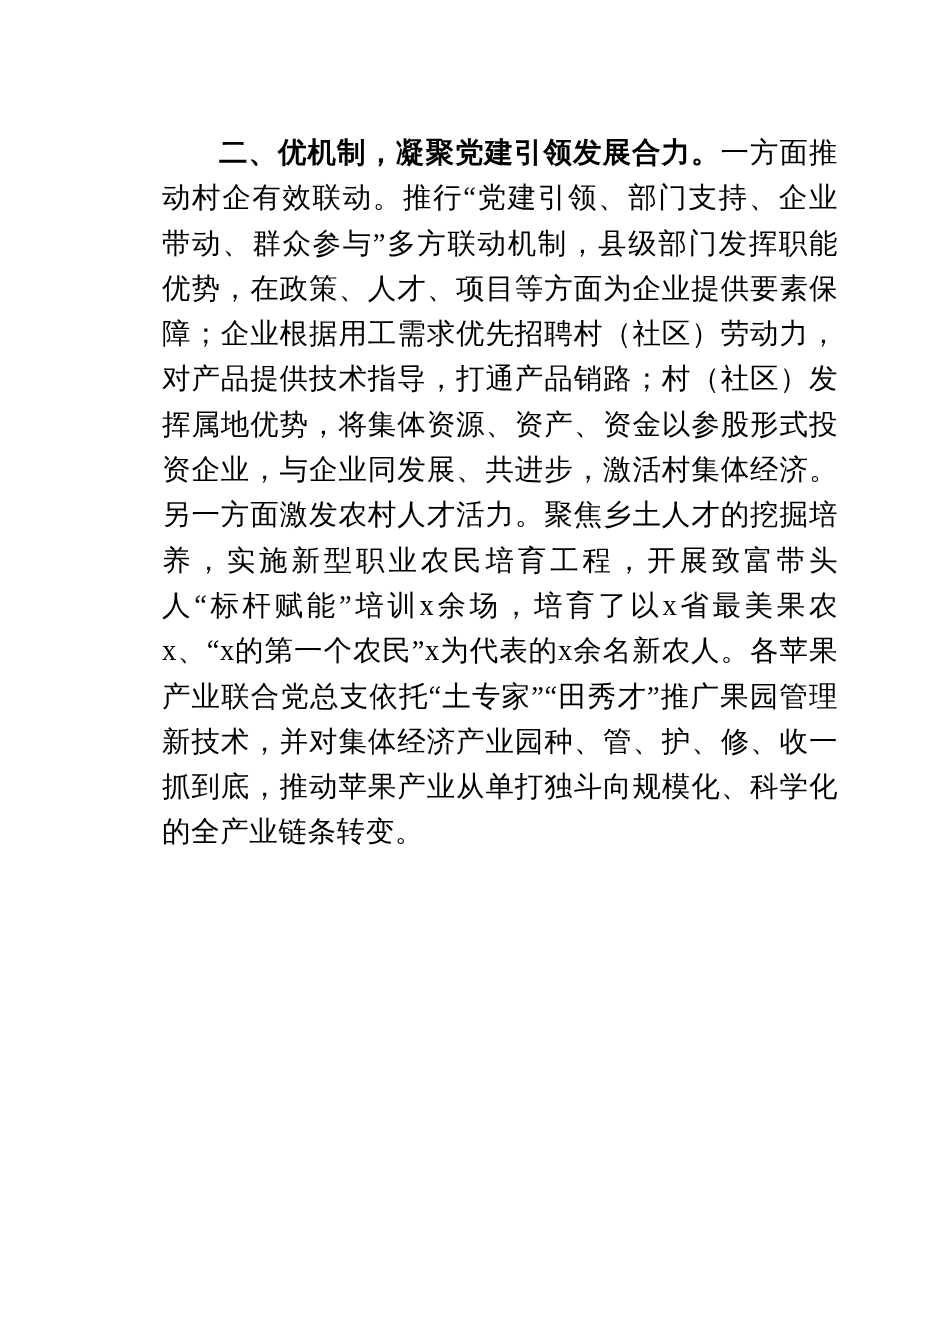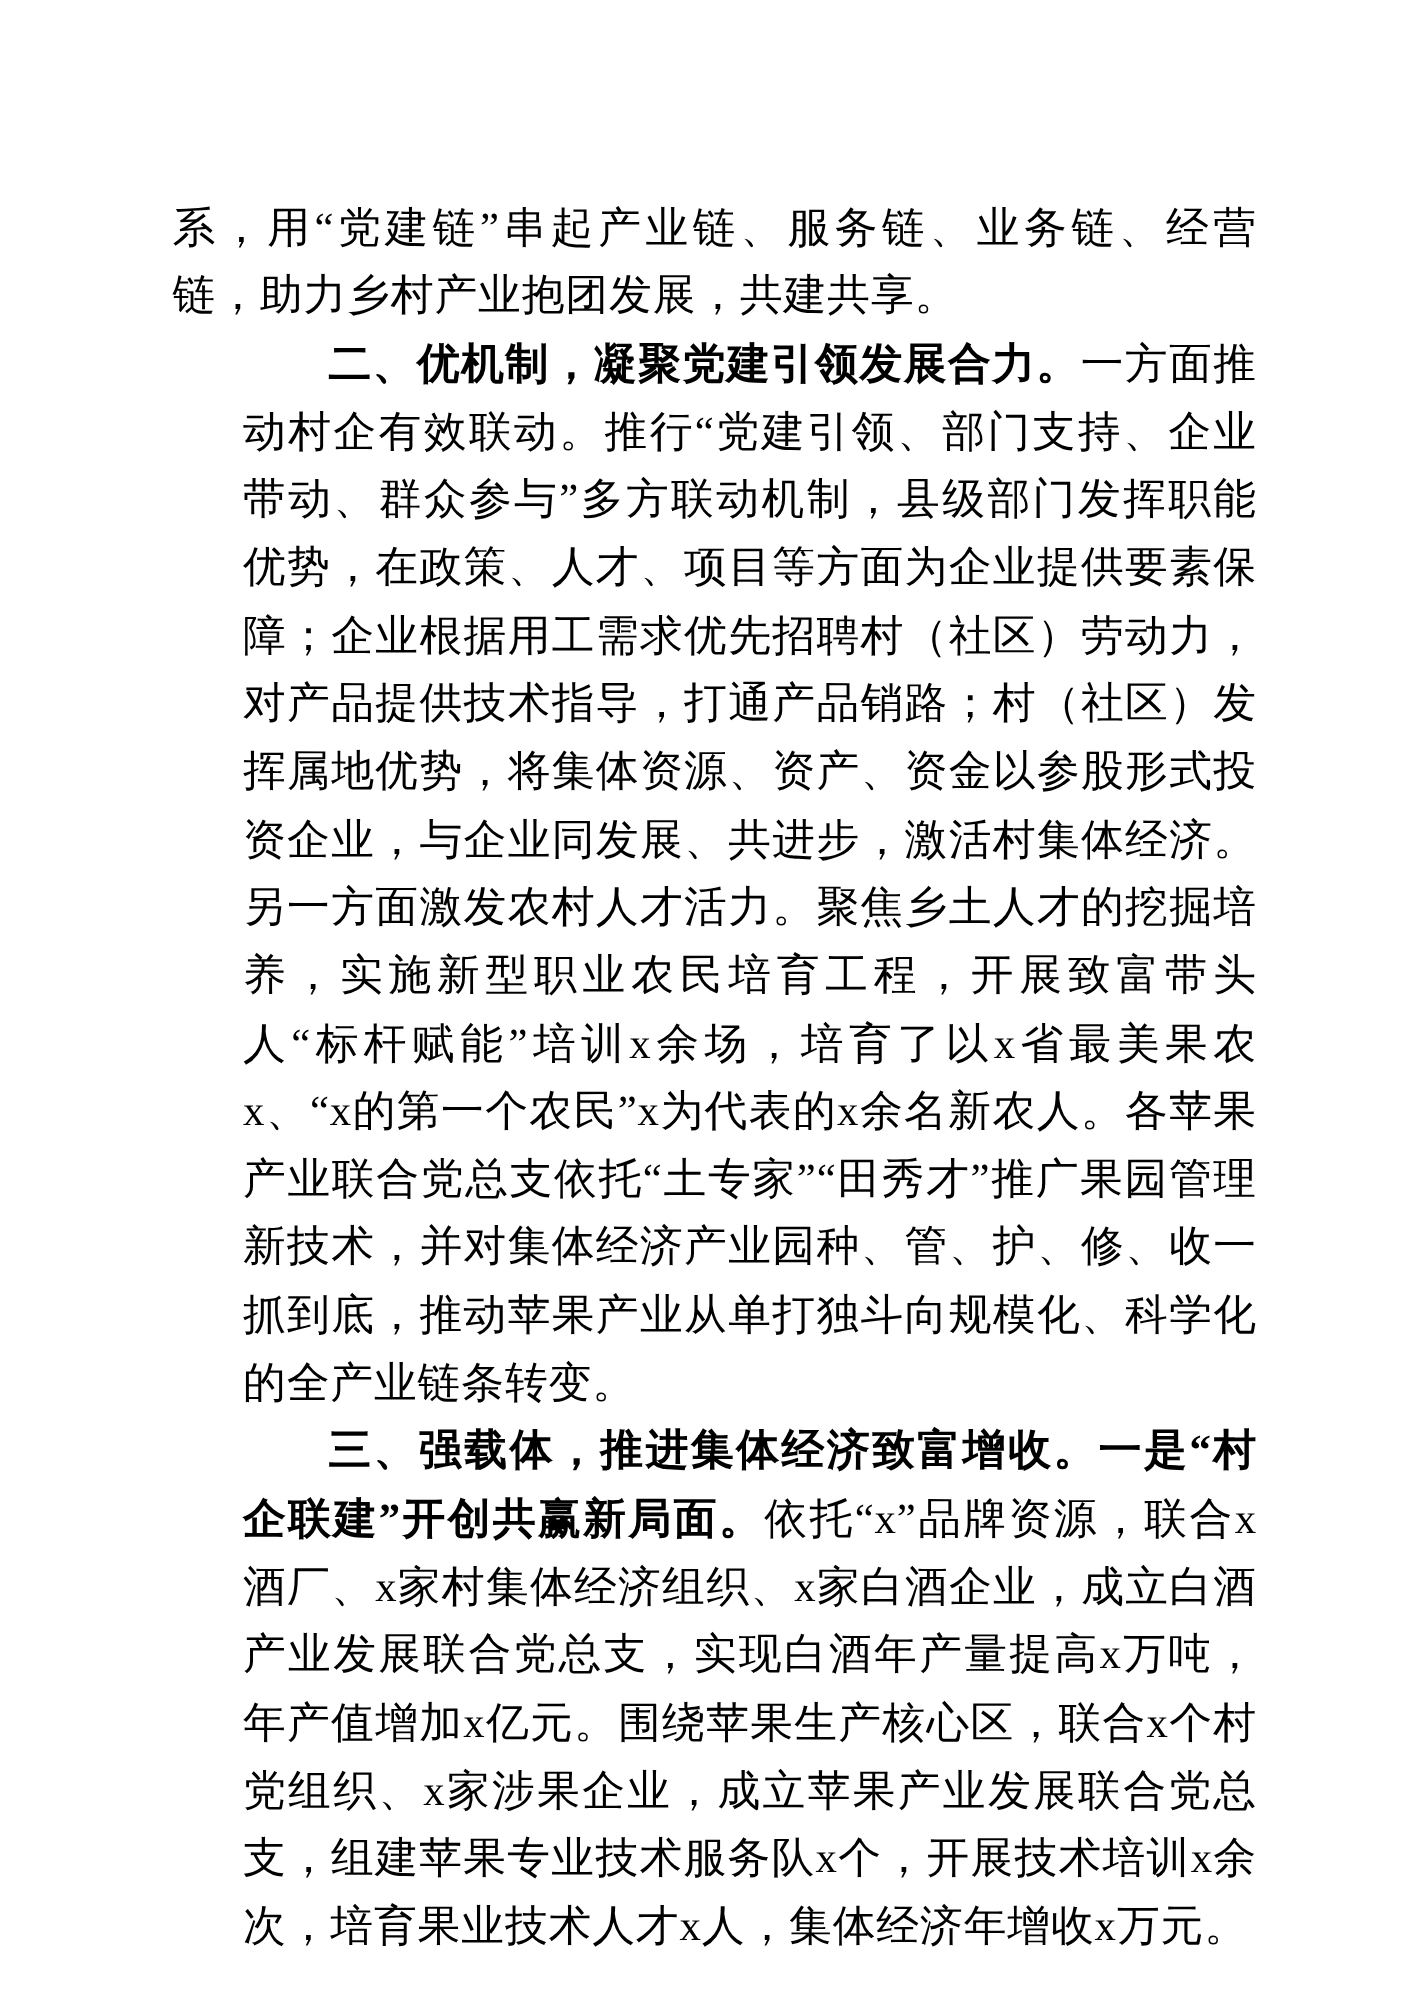--- a/index.html
+++ b/index.html
@@ -43,17 +43,15 @@
   }
   .run.bold {
     font-weight: bold;
   }
 </style>
 </head>
 <body>
 
 <div class="page">
   <div class="content" id="doc-content">
-      <p class="para"><span class="run">系，用“党建链”串起产业链、服务链、业务链、经营链，助力乡村产业抱团发展，共建共享。</span></p>
       <p class="para indent"><span class="run bold">二、优机制，凝聚党建引领发展合力。</span><span class="run">一方面推动村企有效联动。推行“党建引领、部门支持、企业带动、群众参与”多方联动机制，县级部门发挥职能优势，在政策、人才、项目等方面为企业提供要素保障；企业根据用工需求优先招聘村（社区）劳动力，对产品提供技术指导，打通产品销路；村（社区）发挥属地优势，将集体资源、资产、资金以参股形式投资企业，与企业同发展、共进步，激活村集体经济。另一方面激发农村人才活力。聚焦乡土人才的挖掘培养，实施新型职业农民培育工程，开展致富带头人“标杆赋能”培训x余场，培育了以x省最美果农x、“x的第一个农民”x为代表的x余名新农人。各苹果产业联合党总支依托“土专家”“田秀才”推广果园管理新技术，并对集体经济产业园种、管、护、修、收一抓到底，推动苹果产业从单打独斗向规模化、科学化的全产业链条转变。</span></p>
-      <p class="para indent"><span class="run bold">三、强载体，推进集体经济致富增收。一是“村企联建”开创共赢新局面。</span><span class="run">依托“x”品牌资源，联合x酒厂、x家村集体经济组织、x家白酒企业，成立白酒产业发展联合党总支，实现白酒年产量提高x万吨，年产值增加x亿元。围绕苹果生产核心区，联合x个村党组织、x家涉果企业，成立苹果产业发展联合党总支，组建苹果专业技术服务队x个，开展技术培训x余次，培育果业技术人才x人，集体经济年增收x万元。</span></p>
     </div>
 </div>
 
 </body></html>

